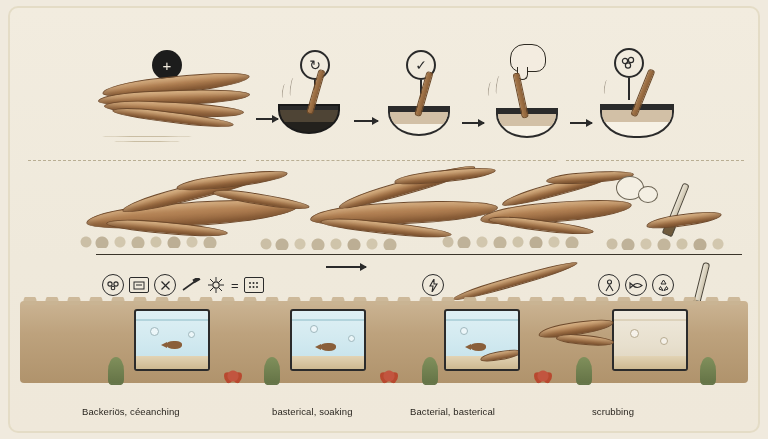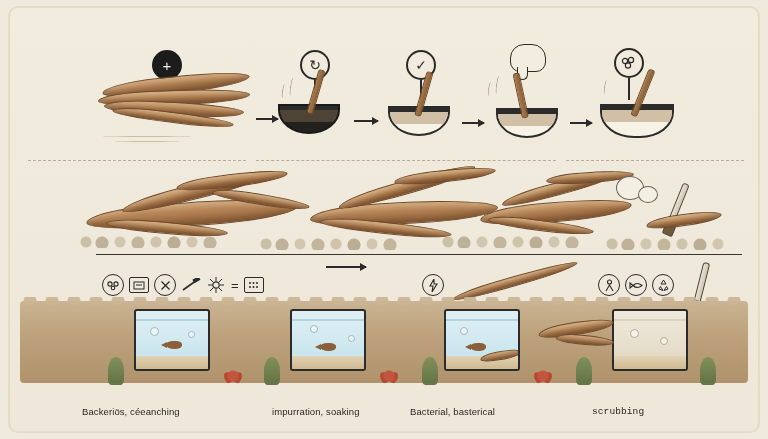--- a/index.html
+++ b/index.html
@@ -465,18 +465,18 @@
       <div class="surface" style="background:#d8cdb4;"></div>
         <div class="sand"></div>
       <div class="bubble" style="left:16px;top:18px;width:7px;height:7px;border-color:#b6aa8f;"></div>
       <div class="bubble" style="left:46px;top:26px;width:6px;height:6px;border-color:#b6aa8f;"></div>
     </div>
 
     <div class="log thin" style="left:528px;bottom:96px;width:74px;height:11px;transform:rotate(-9deg);position:absolute;"></div>
     <div class="log thin" style="left:546px;bottom:86px;width:56px;height:8px;transform:rotate(5deg);position:absolute;"></div>
 
     <div class="caption" style="left:72px;">Backeriös, céeanching</div>
-    <div class="caption" style="left:262px;">impurration, soaking</div>
+    <div class="caption" style="left:262px;">basterical, soaking</div>
     <div class="caption" style="left:400px;">Bacterial, basterical</div>
-    <div class="caption" style="left:582px;font-family:Liberation Mono, monospace;">scrubbing</div>
+    <div class="caption" style="left:582px;">scrubbing</div>
 
   </div>
 </div>
 
 </body></html>

